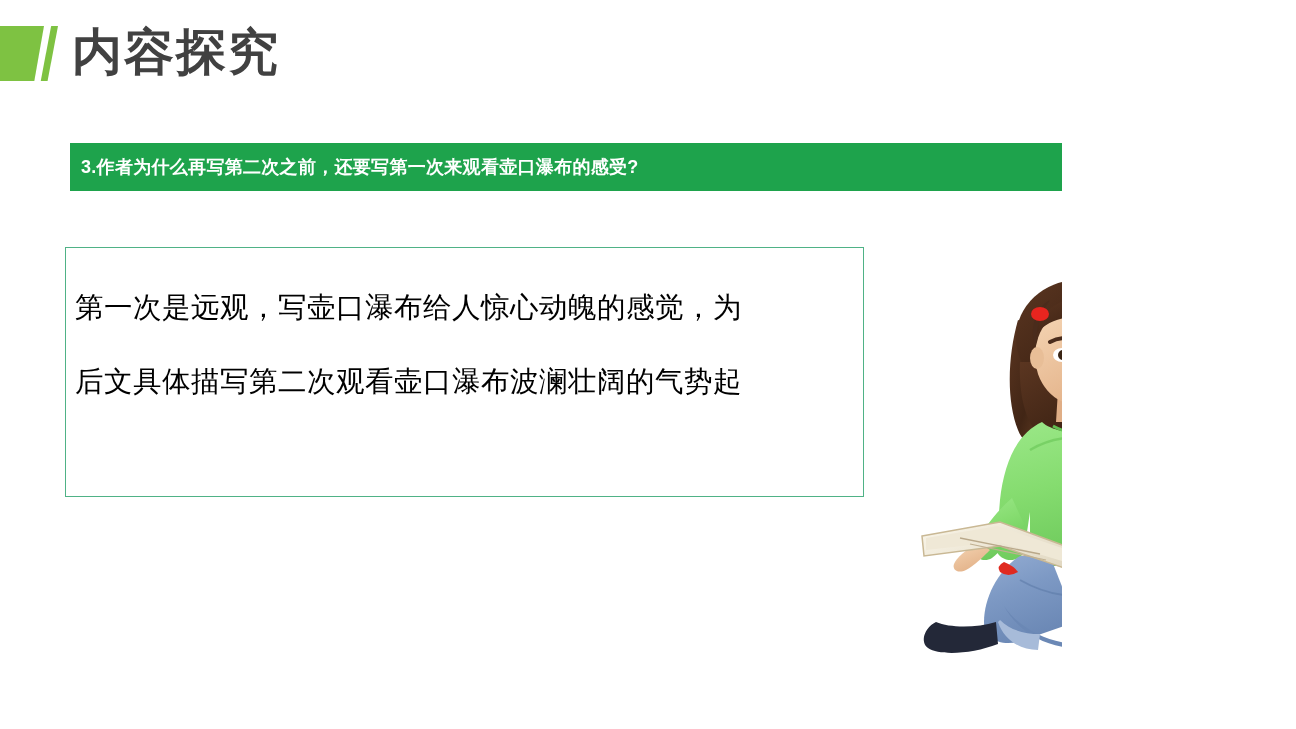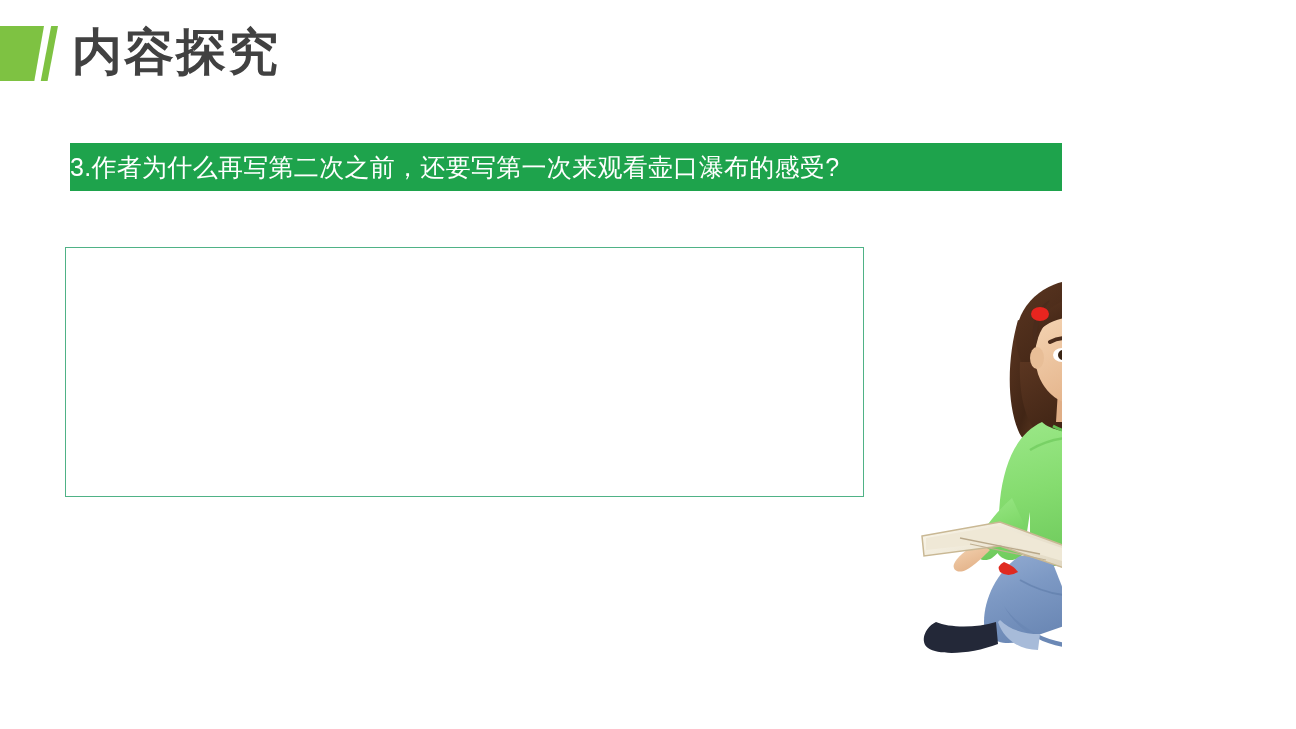--- a/index.html
+++ b/index.html
@@ -66,23 +66,24 @@
     left: 70px;
     top: 143px;
     width: 1043px;
     height: 48px;
     background: #1EA34C;
     display: flex;
     align-items: center;
   }
   .question-banner .q-text {
     color: #ffffff;
-    font-size: 25px;
-    font-weight: normal;
+    font-size: 18px;
+    font-weight: bold;
     letter-spacing: 0.3px;
+    padding-left: 11px;
     white-space: nowrap;
   }
 
   
   .answer-box {
     position: absolute;
     left: 65px;
     top: 247px;
     width: 799px;
     height: 250px;
@@ -130,20 +131,22 @@
   </div>
 
   <div class="page-title">内容探究</div>
 
   <div class="question-banner">
     <span class="q-text">3.作者为什么再写第二次之前，还要写第一次来观看壶口瀑布的感受?</span>
   </div>
 
   <div class="answer-box">
     <div class="answer-text">
+      <span class="ln"> 第一次是远观，写壶口瀑布给人惊心动魄的感觉，为</span>
+      <span class="ln">后文具体描写第二次观看壶口瀑布波澜壮阔的气势起</span>
     </div>
   </div>
 
   <div class="girl-photo">
     <svg viewBox="0 0 340 420" xmlns="http://www.w3.org/2000/svg">
       <defs>
         <linearGradient id="hairG" x1="0" y1="0" x2="1" y2="1">
           <stop offset="0%" stop-color="#5B3621"></stop>
           <stop offset="55%" stop-color="#412515"></stop>
           <stop offset="100%" stop-color="#6A4327"></stop>

